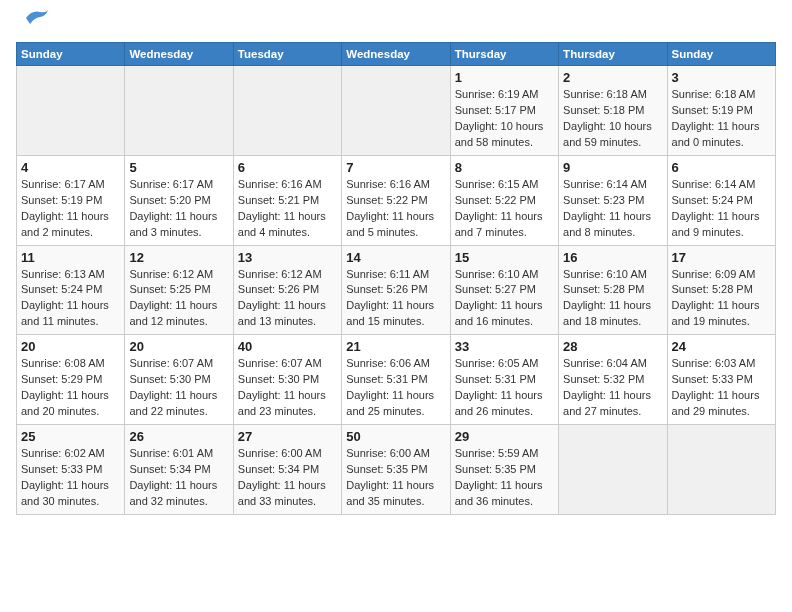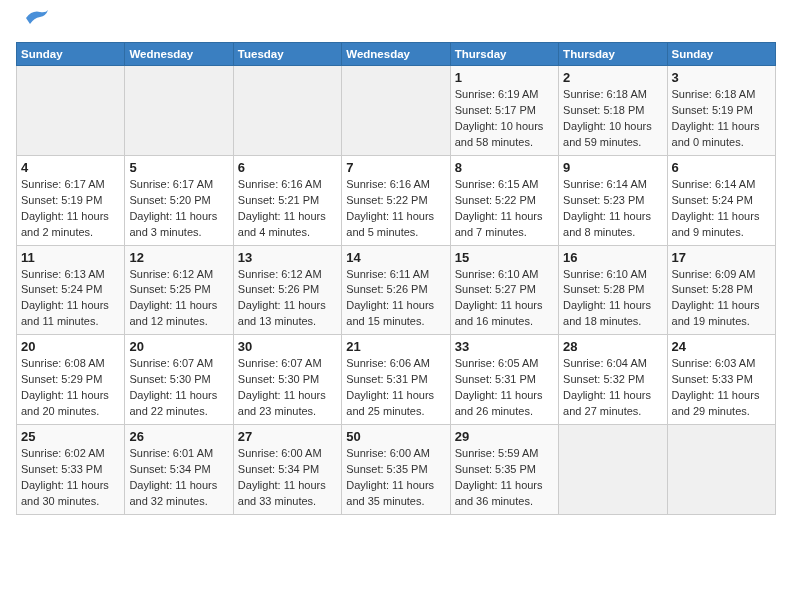--- a/index.html
+++ b/index.html
@@ -204,21 +204,21 @@
         <tr>
           <td>
             <span class="day-num">20</span>
             <div class="day-info">Sunrise: 6:08 AM<br>Sunset: 5:29 PM<br>Daylight: 11 hours<br>and 20 minutes.</div>
           </td>
           <td>
             <span class="day-num">20</span>
             <div class="day-info">Sunrise: 6:07 AM<br>Sunset: 5:30 PM<br>Daylight: 11 hours<br>and 22 minutes.</div>
           </td>
           <td>
-            <span class="day-num">30</span>
+            <span class="day-num">40</span>
             <div class="day-info">Sunrise: 6:07 AM<br>Sunset: 5:30 PM<br>Daylight: 11 hours<br>and 23 minutes.</div>
           </td>
           <td>
             <span class="day-num">21</span>
             <div class="day-info">Sunrise: 6:06 AM<br>Sunset: 5:31 PM<br>Daylight: 11 hours<br>and 25 minutes.</div>
           </td>
           <td>
             <span class="day-num">33</span>
             <div class="day-info">Sunrise: 6:05 AM<br>Sunset: 5:31 PM<br>Daylight: 11 hours<br>and 26 minutes.</div>
           </td>

